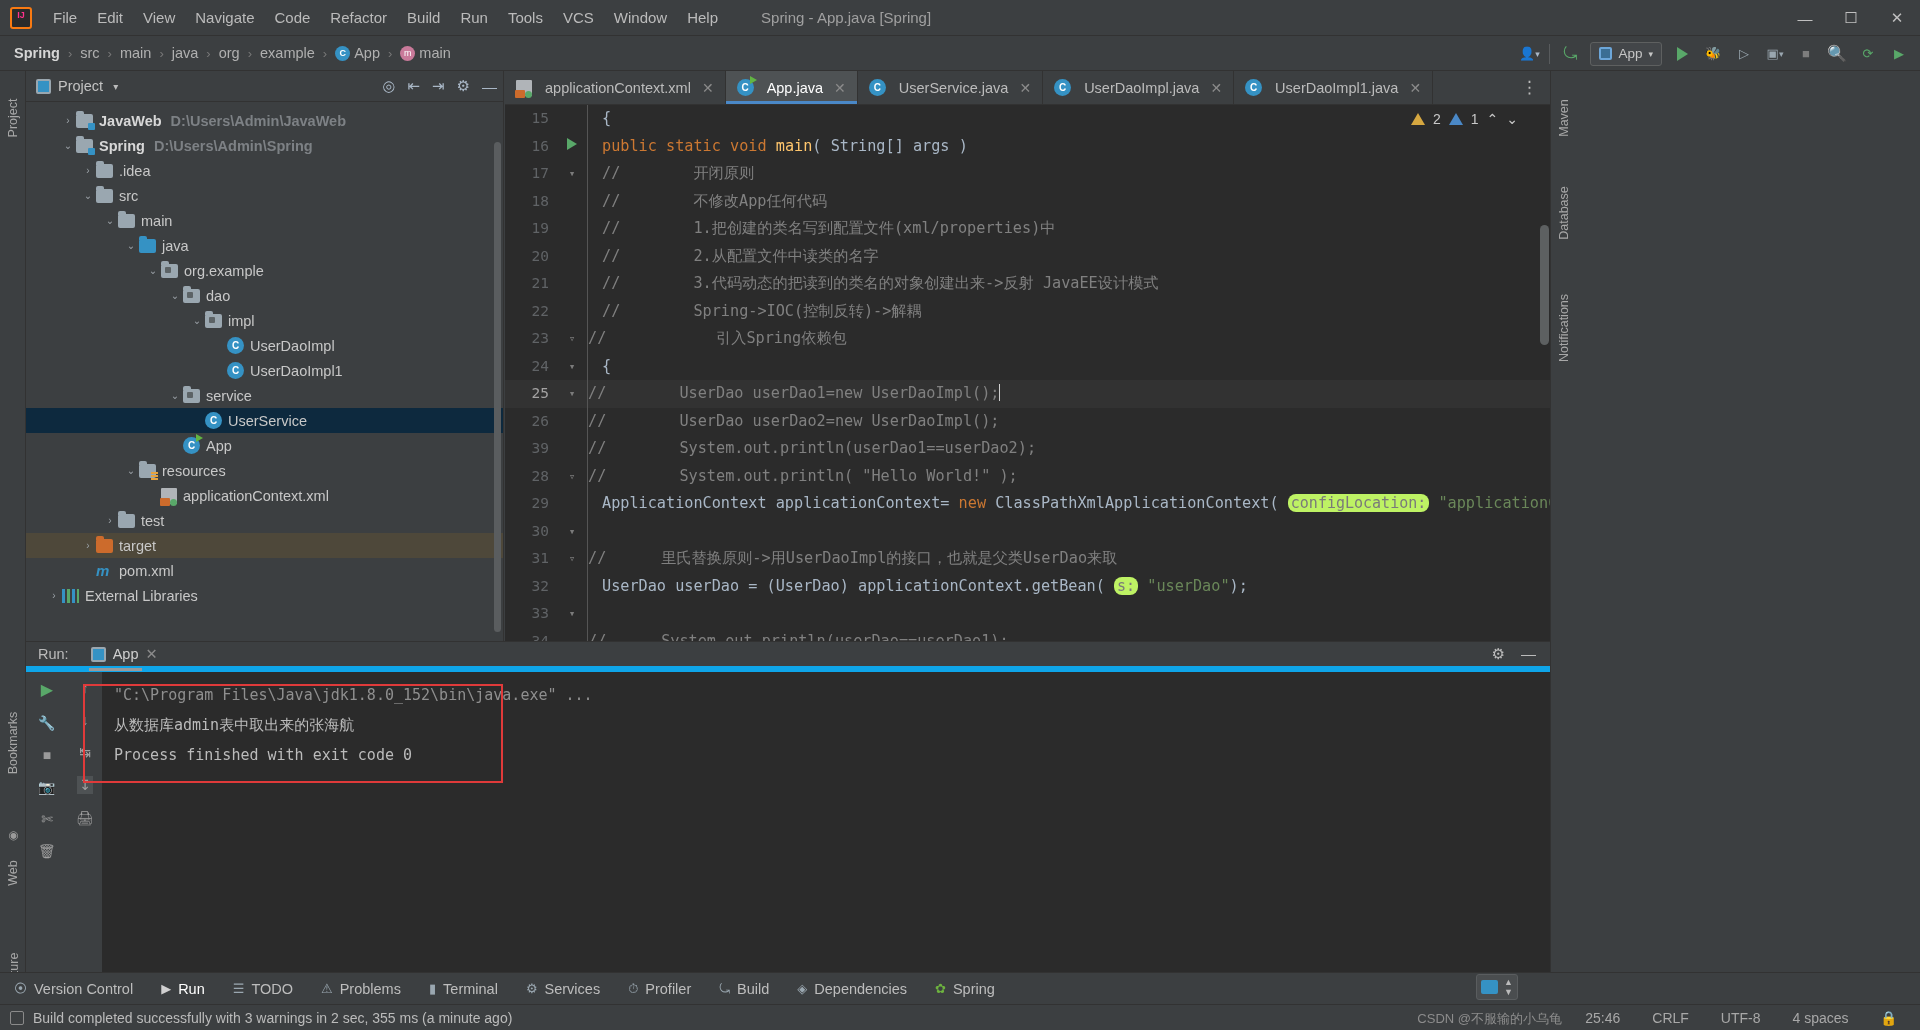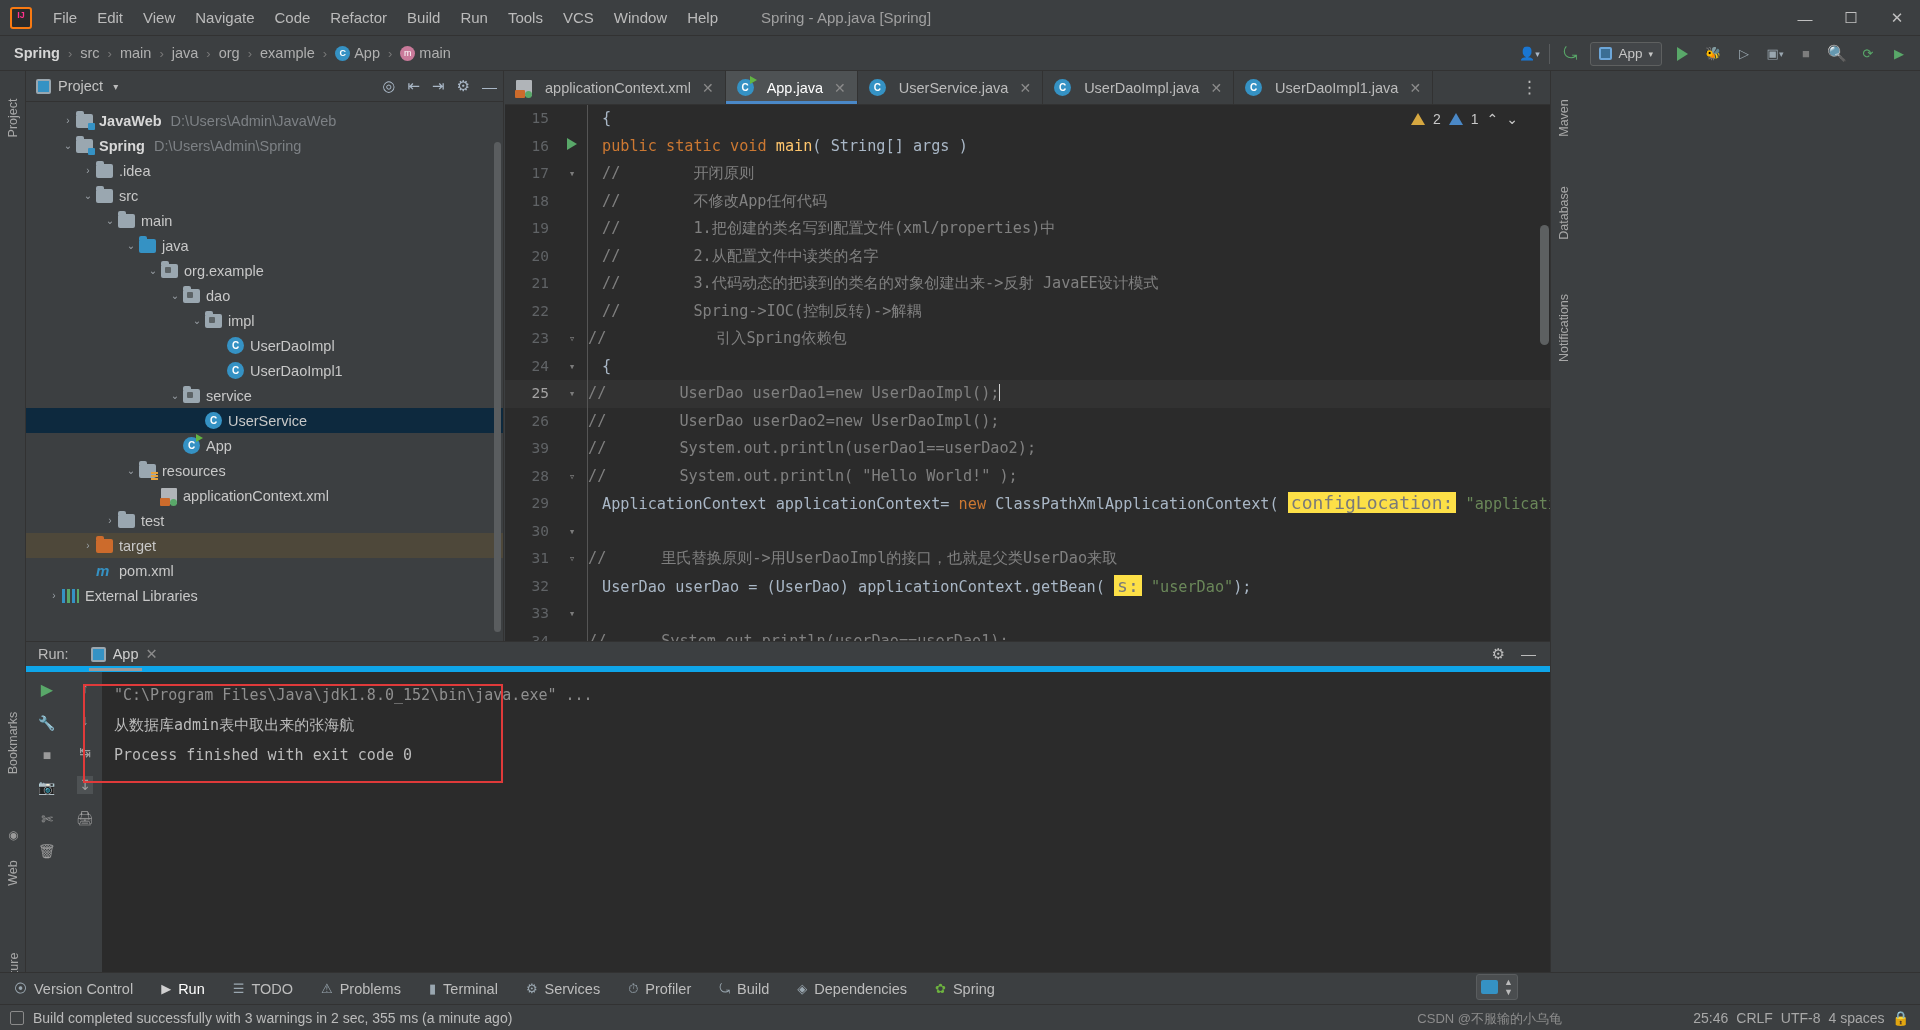--- a/index.html
+++ b/index.html
@@ -114,21 +114,21 @@
   .cic.runnable::before{content:"";position:absolute;right:-3px;top:-3px;width:0;height:0;
      border-left:7px solid #62b543;border-top:4px solid transparent;border-bottom:4px solid transparent;}
   .xmlic{ width:16px;height:16px;flex:0 0 16px;margin-right:6px;position:relative;
      background:#b0b4b8; border-radius:1px;}
   .xmlic::after{content:"";position:absolute;left:-1px;bottom:-2px;width:10px;height:8px;background:#cc6b2c;border-radius:1px;}
   .xmlic::before{content:"";position:absolute;right:0;bottom:-2px;width:7px;height:7px;background:#59a869;border-radius:50%;z-index:2;}
   .mic{ width:17px;flex:0 0 17px;margin-right:6px;color:#3592c4;font-weight:bold;font-style:italic;font-size:15px;}
   .libic{ width:17px;flex:0 0 17px;margin-right:6px;height:14px;
      background:linear-gradient(90deg,#3592c4 0 3px,transparent 3px 5px,#59a869 5px 8px,transparent 8px 10px,#3592c4 10px 13px,transparent 13px 15px,#59a869 15px 17px);}
   .bold{ font-weight:bold; color:#d8d8d8;}
-  .path{ color:#7d8185; margin-left:9px; font-weight:normal;}
+  .path{ color:#7d8185; margin-left:9px; font-weight:bold;}
   .proj-scroll{ position:absolute; right:2px; top:40px; width:7px; height:490px; background:#5a5d5f; border-radius:4px;}
 
   
   .editor{ position:absolute; left:505px; top:71px; right:26px; height:570px; background:#2b2b2b; }
   .tabs{ height:34px; background:#3c3f41; display:flex; align-items:stretch; border-bottom:1px solid #323232;}
   .tab{ display:flex;align-items:center;gap:7px;padding:0 11px; font-size:14.5px;color:#bcbcbc;
      border-right:1px solid #323232; position:relative;}
   .tab.active{ background:#4e5254; color:#ffffff;}
   .tab.active::after{content:"";position:absolute;left:0;right:0;bottom:0;height:3px;background:#4a88c7;}
   .tab .x{ color:#8b8b8b; font-size:14px; margin-left:4px;}
@@ -143,21 +143,21 @@
      font-size:15.2px; line-height:27.5px; }
   .cl{ height:27.5px; display:flex; align-items:center; white-space:pre; }
   .cl.cur{ background:#323232; }
   .ln{ width:52px; text-align:right; color:#606366; font-size:14.5px; flex:0 0 52px; padding-right:8px;
      font-family:"DejaVu Sans Mono", monospace;}
   .gut{ width:30px; flex:0 0 30px; text-align:center; color:#7b7b7b; font-size:11px;}
   .vbar{ width:1px; background:#555; align-self:stretch; flex:0 0 1px;}
   .txt{ padding-left:14px; }
   .c-com{ color:#808080; } .c-kw{ color:#cc7832; } .c-str{ color:#6a8759; }
   .c-def{ color:#a9b7c6; } .c-fn{ color:#ffc66d; }
-  .hintchip{ background:#fde047; color:#7a7a7a; border-radius:0; padding:0 3px; font-size:18px;}
+  .hintchip{ background:#bef264; color:#7a7a7a; border-radius:8px; padding:0 3px; font-size:15px;}
   .caret-bar{ display:inline-block; width:1px; height:17px; background:#d0d0d0; vertical-align:-3px;}
   .ed-scroll{ position:absolute; right:1px; top:120px; width:9px; height:120px; background:#5d6061; border-radius:5px;}
   .tri-run{ width:0;height:0;border-left:10px solid #59a869;border-top:6px solid transparent;border-bottom:6px solid transparent;}
 
   
   .runpanel{ position:absolute; left:26px; top:641px; right:26px; height:348px; background:#3c3f41;
      border-top:1px solid #323232;}
   .run-head{ height:30px; display:flex; align-items:center; padding-left:12px; border-bottom:6px solid #0ea5e9;}
   .run-head .lab{ font-size:14.5px; color:#bbb; margin-right:20px;}
   .run-tab{ display:flex;align-items:center;gap:7px;font-size:14.5px;color:#d0d0d0;position:relative;padding:4px 2px;}
@@ -181,21 +181,21 @@
   .bt .g{ color:#9aa7b0; font-size:13px;}
   .btn-layout{ position:absolute; right:58px; bottom:30px; display:flex; align-items:center; gap:0;
      background:#4a4d4f; border:1px solid #5a5d5f; border-radius:3px; padding:2px 4px;}
   .btn-layout .sq{width:17px;height:14px;background:#3592c4;border-radius:2px;}
 
   
   .status{ position:absolute; left:0; bottom:0; width:1920px; height:26px; background:#3c3f41;
      display:flex; align-items:center; border-top:1px solid #323232; font-size:14px; color:#bbbbbb;}
   .status .ok{ margin-left:10px; width:14px;height:14px;border:1px solid #8a8a8a;border-radius:2px;}
   .status .msg{ margin-left:9px; }
-  .status .right{ margin-left:auto; display:flex; align-items:center; gap:8px; padding-right:10px; color:#a8a8a8;}
+  .status .right{ margin-left:auto; display:flex; align-items:center; gap:32px; padding-right:22px; color:#a8a8a8;}
   .watermark{ position:absolute; right:14px; bottom:2px; font-size:13px; color:#8c8c8c; }
 </style>
 </head>
 <body>
 
 <div id="app">
 
   <div class="titlebar">
     <div class="ij-logo"></div>
     <div class="menu">

